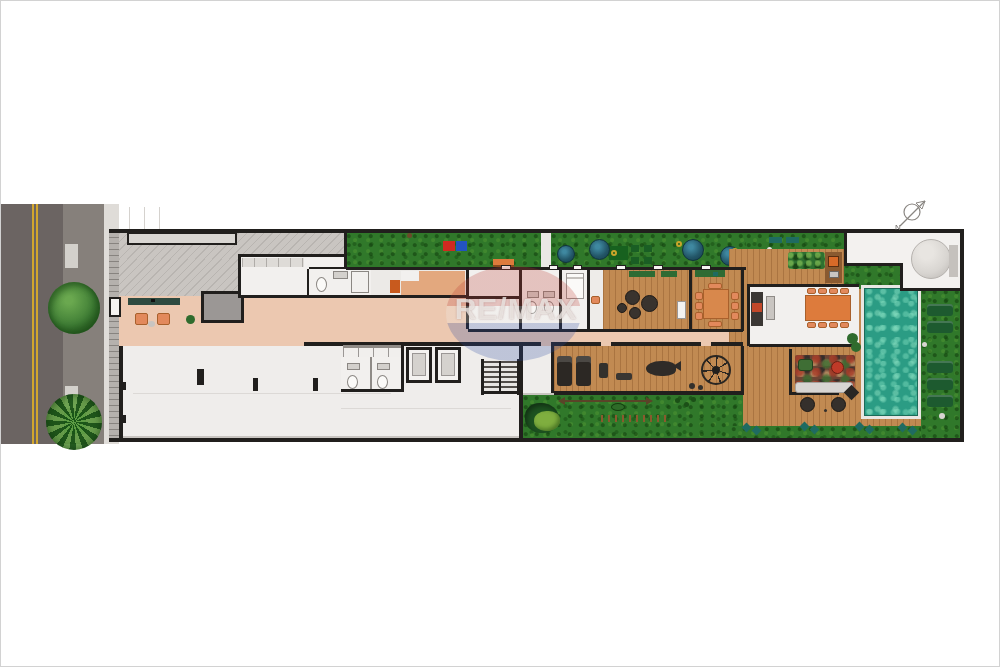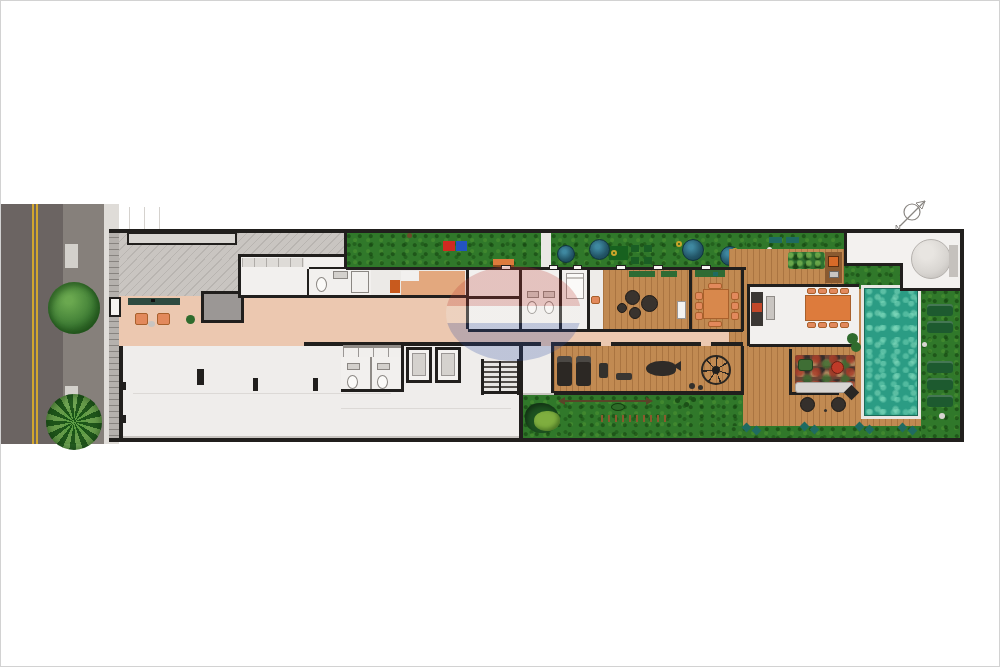--- a/index.html
+++ b/index.html
@@ -305,14 +305,15 @@
   <div class="a w" style="left:959px;top:228px;width:4px;height:213px;"></div>
 
   <svg class="a" style="left:893px;top:196px;" width="38" height="36" viewBox="0 0 38 36">
     <line x1="6" y1="29" x2="31" y2="4" stroke="#8a8682" stroke-width="1.2"></line>
     <circle cx="18" cy="15" r="8" fill="none" stroke="#8a8682" stroke-width="1.2"></circle>
     <polygon points="31,4 22,6 28,12" fill="none" stroke="#8a8682" stroke-width="1"></polygon>
     <text x="1" y="33" font-size="8" fill="#6b6763">N</text>
   </svg>
 
   <div class="a" style="left:445px;top:265px;width:135px;height:95px;border-radius:50%;opacity:.25;background:linear-gradient(180deg, var(--c-watermark_red,#bb3a31) 0 42%, #f0eeeb 42% 60%, var(--c-watermark_blue,#2c4ba0) 60% 100%);"></div>
+  <div class="a wm-text" style="left:430px;top:291px;width:170px;height:40px;">RE/MAX</div>
 
 </div>
 
 </body></html>

